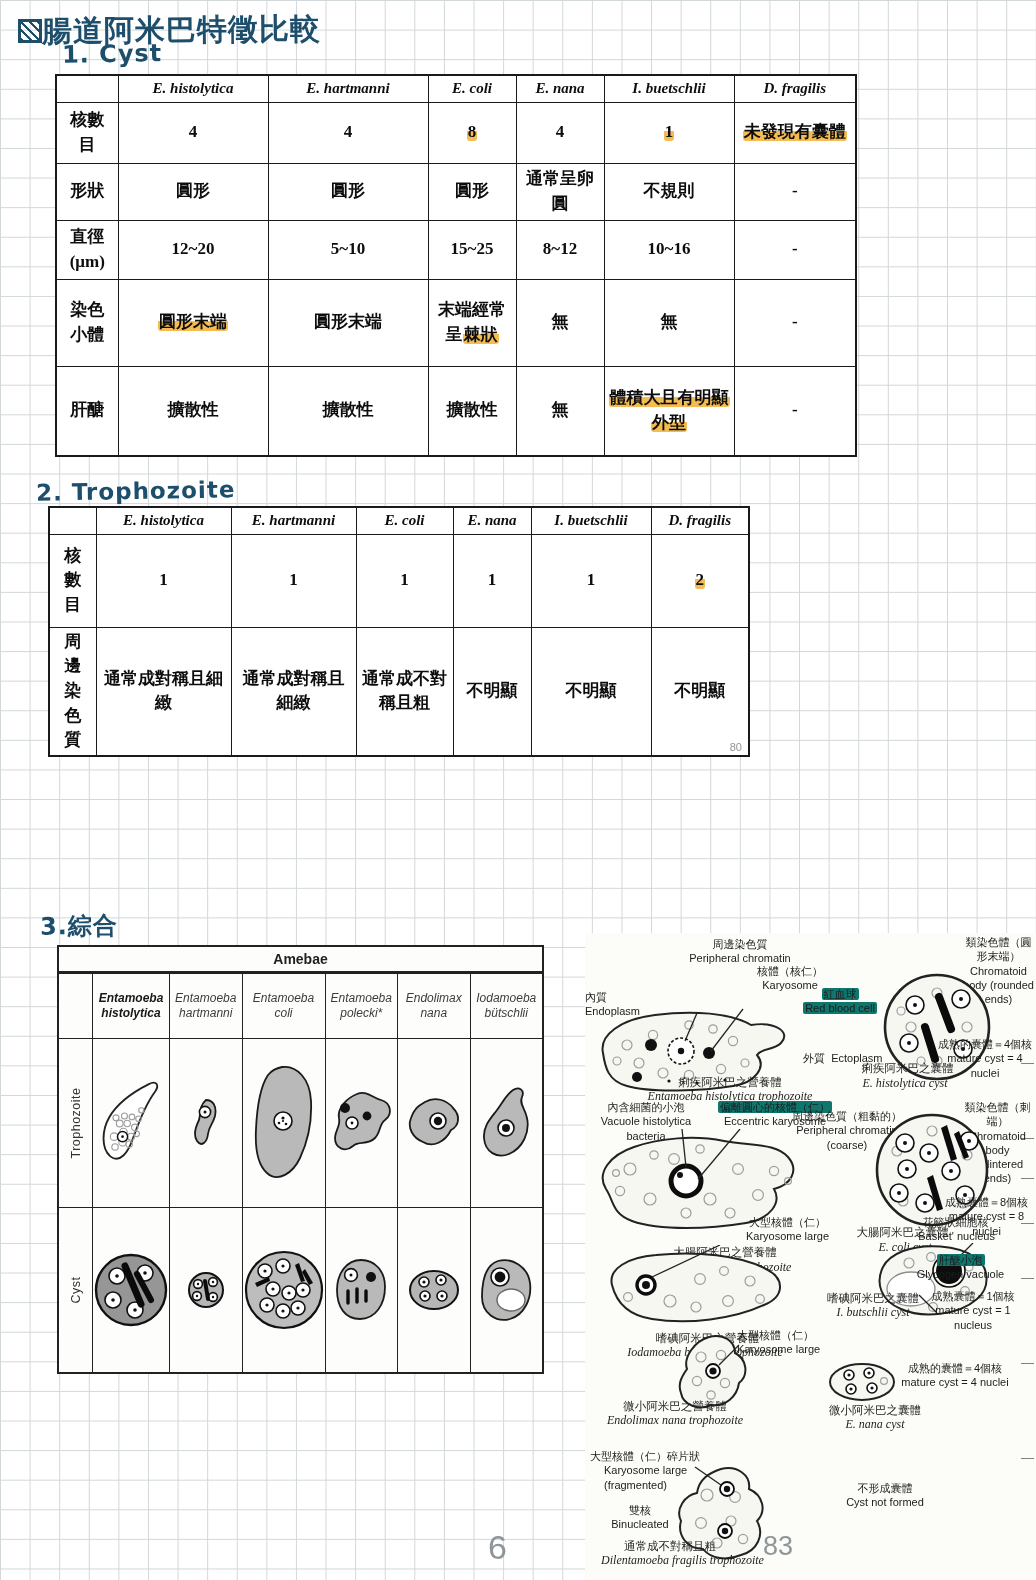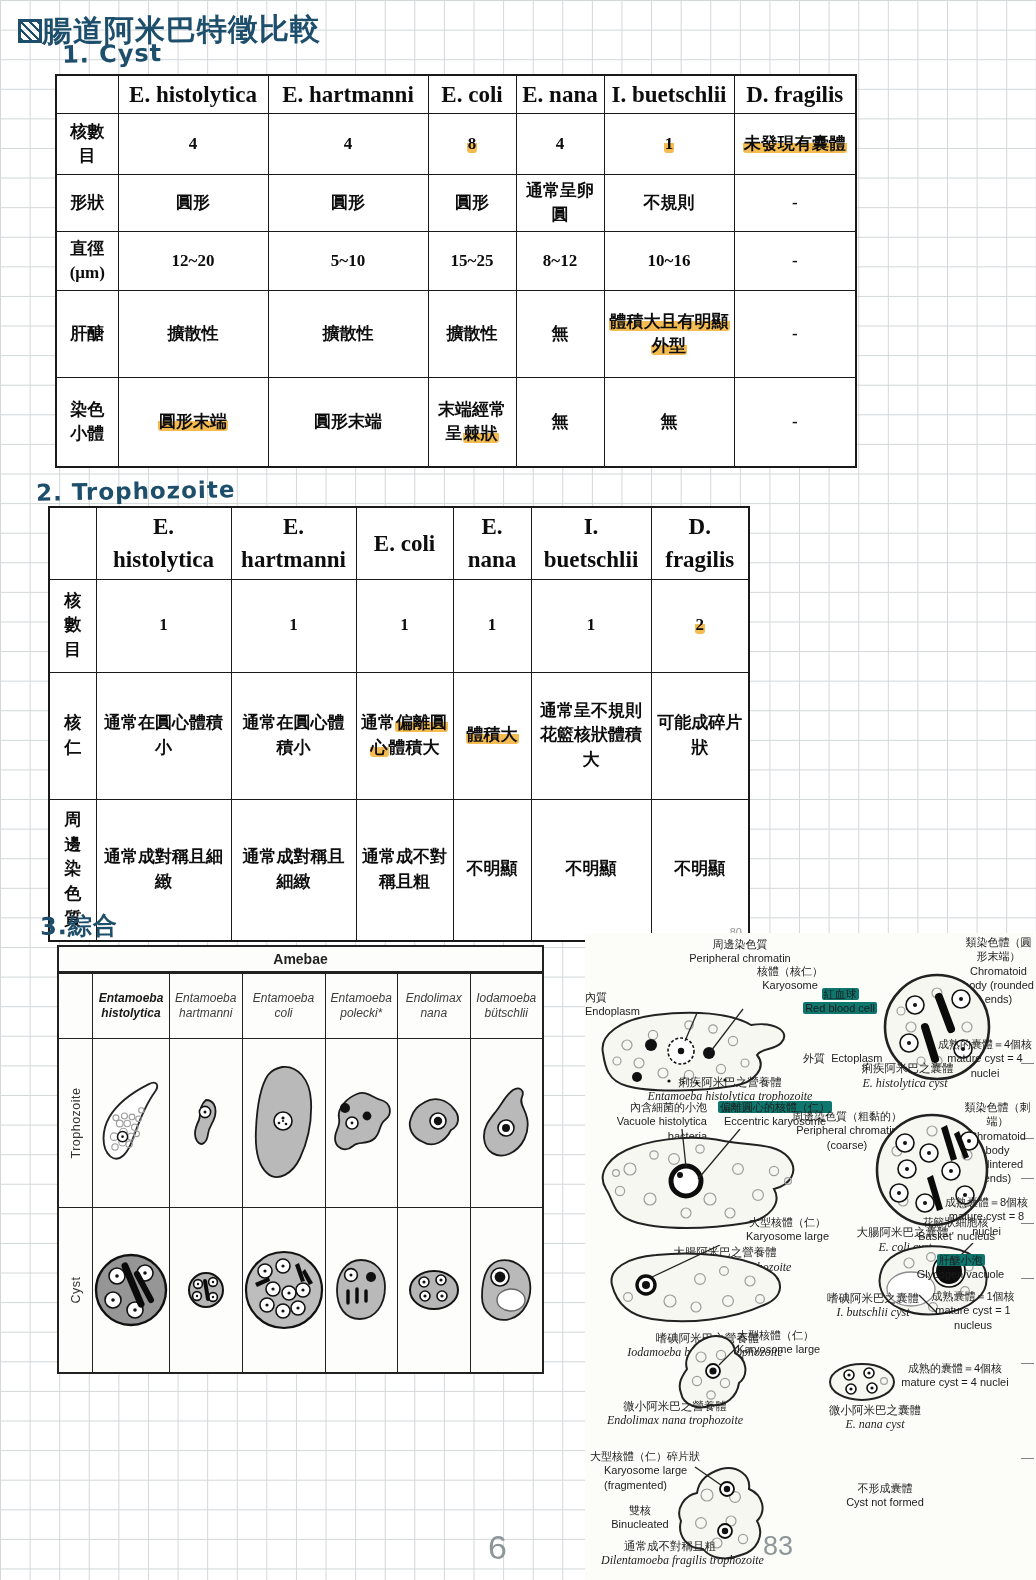--- a/index.html
+++ b/index.html
@@ -21,21 +21,21 @@
     background:repeating-linear-gradient(45deg,#1d4e6b 0 2px,transparent 2px 6px);}
   
   .ntable-wrap{background:#fff;}
   table.ntable{border-collapse:collapse;background:#fff;table-layout:fixed;}
   table.ntable th,table.ntable td{
     border:1.6px solid #1a1a1a;text-align:center;vertical-align:middle;
     font-family:"Liberation Serif","DejaVu Serif",serif;font-weight:700;
     font-size:17px;line-height:1.45;padding:2px 4px;color:#0d0d0d;
   }
   table.ntable{border:2.5px solid #1a1a1a;}
-  table.ntable thead th{font-size:23px;margin-left:12px;}
+  table.ntable thead th{font-style:italic;font-size:15px;margin-left:12px;}
   table.ntable th.rowlabel{font-style:normal;font-size:17px;padding:2px 6px;}
   .hl{
     background-image:linear-gradient(to top,rgba(244,184,72,.95) 55%,rgba(244,184,72,0) 55%);
     -webkit-box-decoration-break:clone;box-decoration-break:clone;border-radius:3px;padding:0 1px;
   }
   #cystTable tbody tr:nth-child(1) td{height:56px}
   #cystTable tbody tr:nth-child(2) td{height:52px}
   #cystTable tbody tr:nth-child(3) td{height:54px}
   #cystTable tbody tr:nth-child(4) td{height:82px}
   #cystTable tbody tr:nth-child(5) td{height:84px}
@@ -124,35 +124,35 @@
         <tr>
           <th class="rowlabel">直徑 (μm)</th>
           <td>12~20</td>
           <td>5~10</td>
           <td>15~25</td>
           <td>8~12</td>
           <td>10~16</td>
           <td>-</td>
         </tr>
         <tr>
+          <th class="rowlabel">染色小體</th>
+          <td><span class="hl">圓形末端</span></td>
+          <td>圓形末端</td>
+          <td><span>末端經常呈</span><span class="hl">棘狀</span></td>
+          <td>無</td>
+          <td>無</td>
+          <td>-</td>
+        </tr>
+        <tr>
           <th class="rowlabel">肝醣</th>
           <td>擴散性</td>
           <td>擴散性</td>
           <td>擴散性</td>
           <td>無</td>
           <td><span class="hl">體積大且有明顯外型</span></td>
-          <td>-</td>
-        </tr>
-        <tr>
-          <th class="rowlabel">染色小體</th>
-          <td><span class="hl">圓形末端</span></td>
-          <td>圓形末端</td>
-          <td><span>末端經常呈</span><span class="hl">棘狀</span></td>
-          <td>無</td>
-          <td>無</td>
           <td>-</td>
         </tr>
       </tbody>
     </table>
 </div>
 
 <div class="abs hand hand-sub" style="left:36px;top:478px;font-size:23px;">2. Trophozoite</div>
 
 <div class="abs ntable-wrap" style="left:48px;top:506px;">
   <table class="ntable" id="trophTable">
@@ -178,29 +178,20 @@
       </thead>
       <tbody>
         <tr>
           <th class="rowlabel">核數目</th>
           <td>1</td>
           <td>1</td>
           <td>1</td>
           <td>1</td>
           <td>1</td>
           <td><span class="hl">2</span></td>
-        </tr>
-        <tr>
-          <th class="rowlabel">核仁</th>
-          <td>通常在圓心體積小</td>
-          <td>通常在圓心體積小</td>
-          <td><span>通常</span><span class="hl">偏離圓心</span><span>體積大</span></td>
-          <td><span class="hl">體積大</span></td>
-          <td>通常呈不規則花籃核狀體積大</td>
-          <td>可能成碎片狀</td>
         </tr>
         <tr>
           <th class="rowlabel">周邊染色質</th>
           <td>通常成對稱且細緻</td>
           <td>通常成對稱且細緻</td>
           <td>通常成不對稱且粗</td>
           <td>不明顯</td>
           <td>不明顯</td>
           <td>不明顯</td>
         </tr>
@@ -459,21 +450,21 @@
     <line x1="58" y1="26" x2="70" y2="58" stroke="#0b0b0b" stroke-width="8" stroke-linecap="round"></line>
     <line x1="44" y1="56" x2="54" y2="88" stroke="#0b0b0b" stroke-width="8" stroke-linecap="round"></line>
   </svg>
   <div class="lab" style="left:350px;top:104px;width:100px;">
     <span class="zh">成熟的囊體＝4個核</span>
     <span class="en">mature cyst = 4 nuclei</span>
   </div>
   <div class="cap-zh" style="left:240px;top:128px;width:165px;">痢疾阿米巴之囊體</div>
   <div class="cap-en" style="left:235px;top:143px;width:170px;">E. histolytica cyst</div>
 
-  <div class="lab" style="left:0px;top:167px;width:122px;text-align:right;">
+  <div class="lab" style="left:0px;top:167px;width:122px;text-align:center;">
     <span class="zh">內含細菌的小泡</span>
     <span class="en">Vacuole histolytica bacteria</span>
   </div>
   <div class="lab" style="left:120px;top:167px;width:140px;">
     <span class="zh"><span class="shl">偏離圓心的核體（仁）</span></span>
     <span class="en">Eccentric karyosome</span>
   </div>
   <div class="lab" style="left:202px;top:176px;width:120px;">
     <span class="zh">周邊染色質（粗黏的）</span>
     <span class="en">Peripheral chromatin (coarse)</span>

